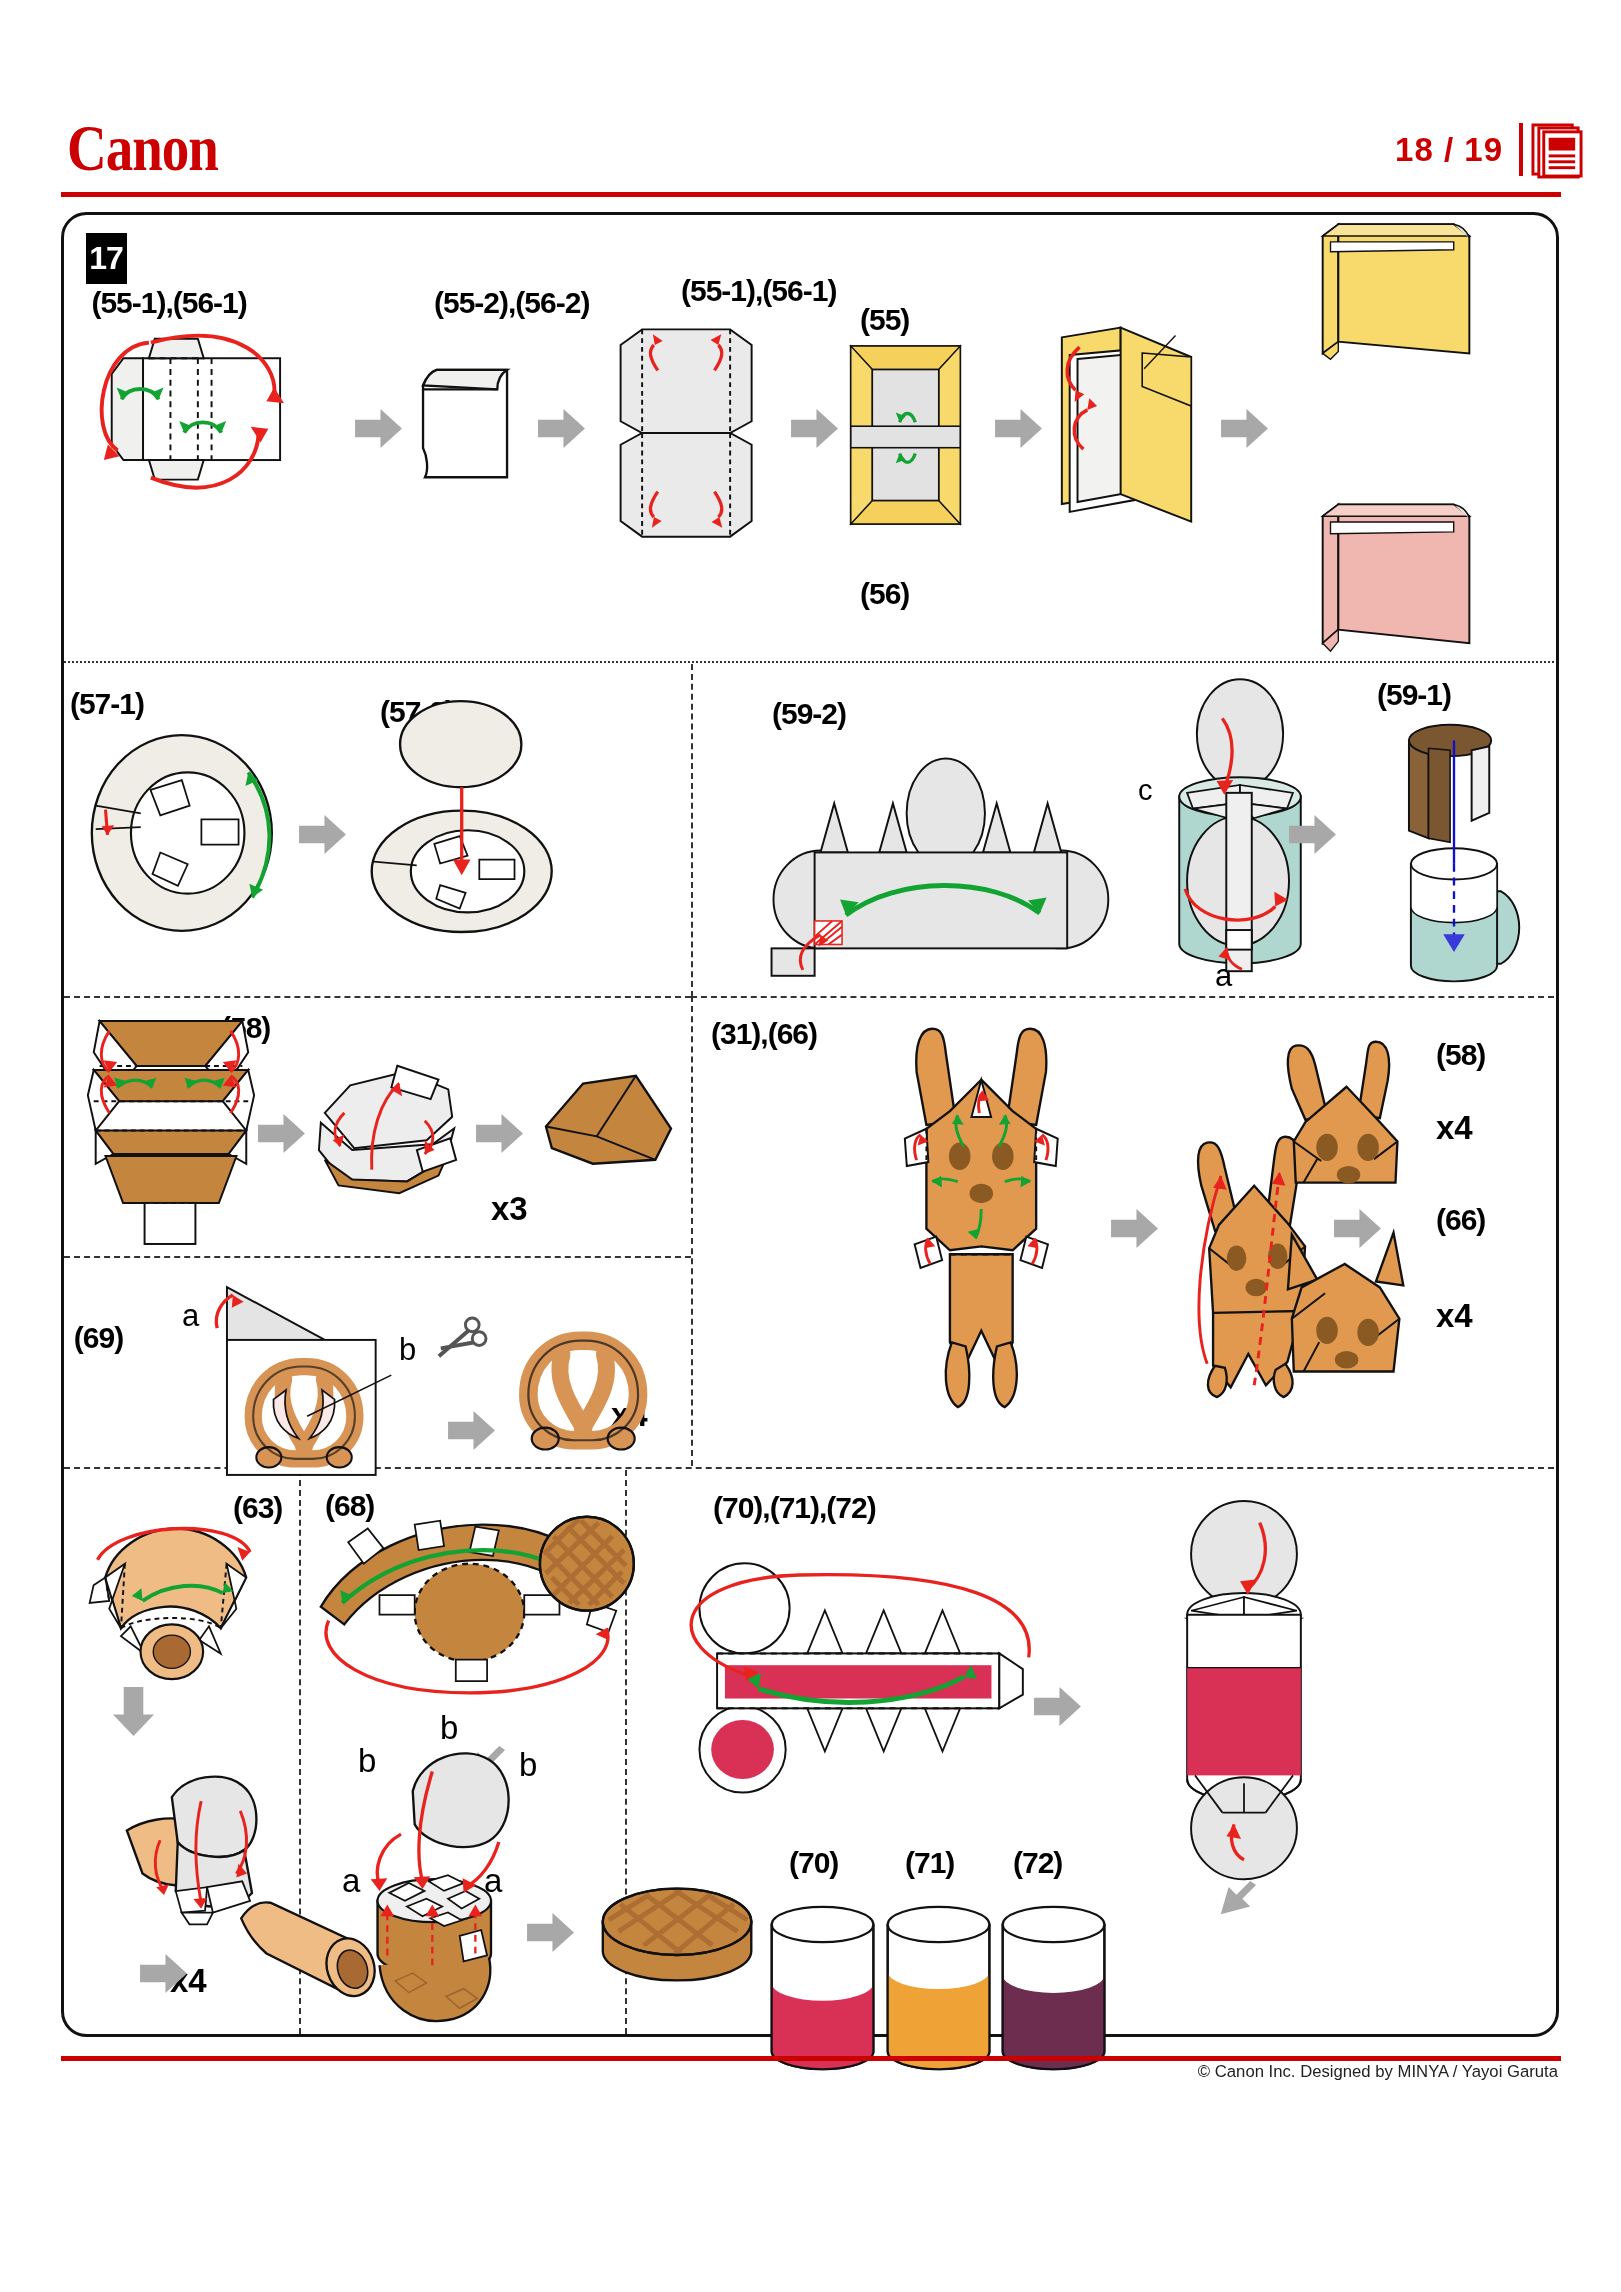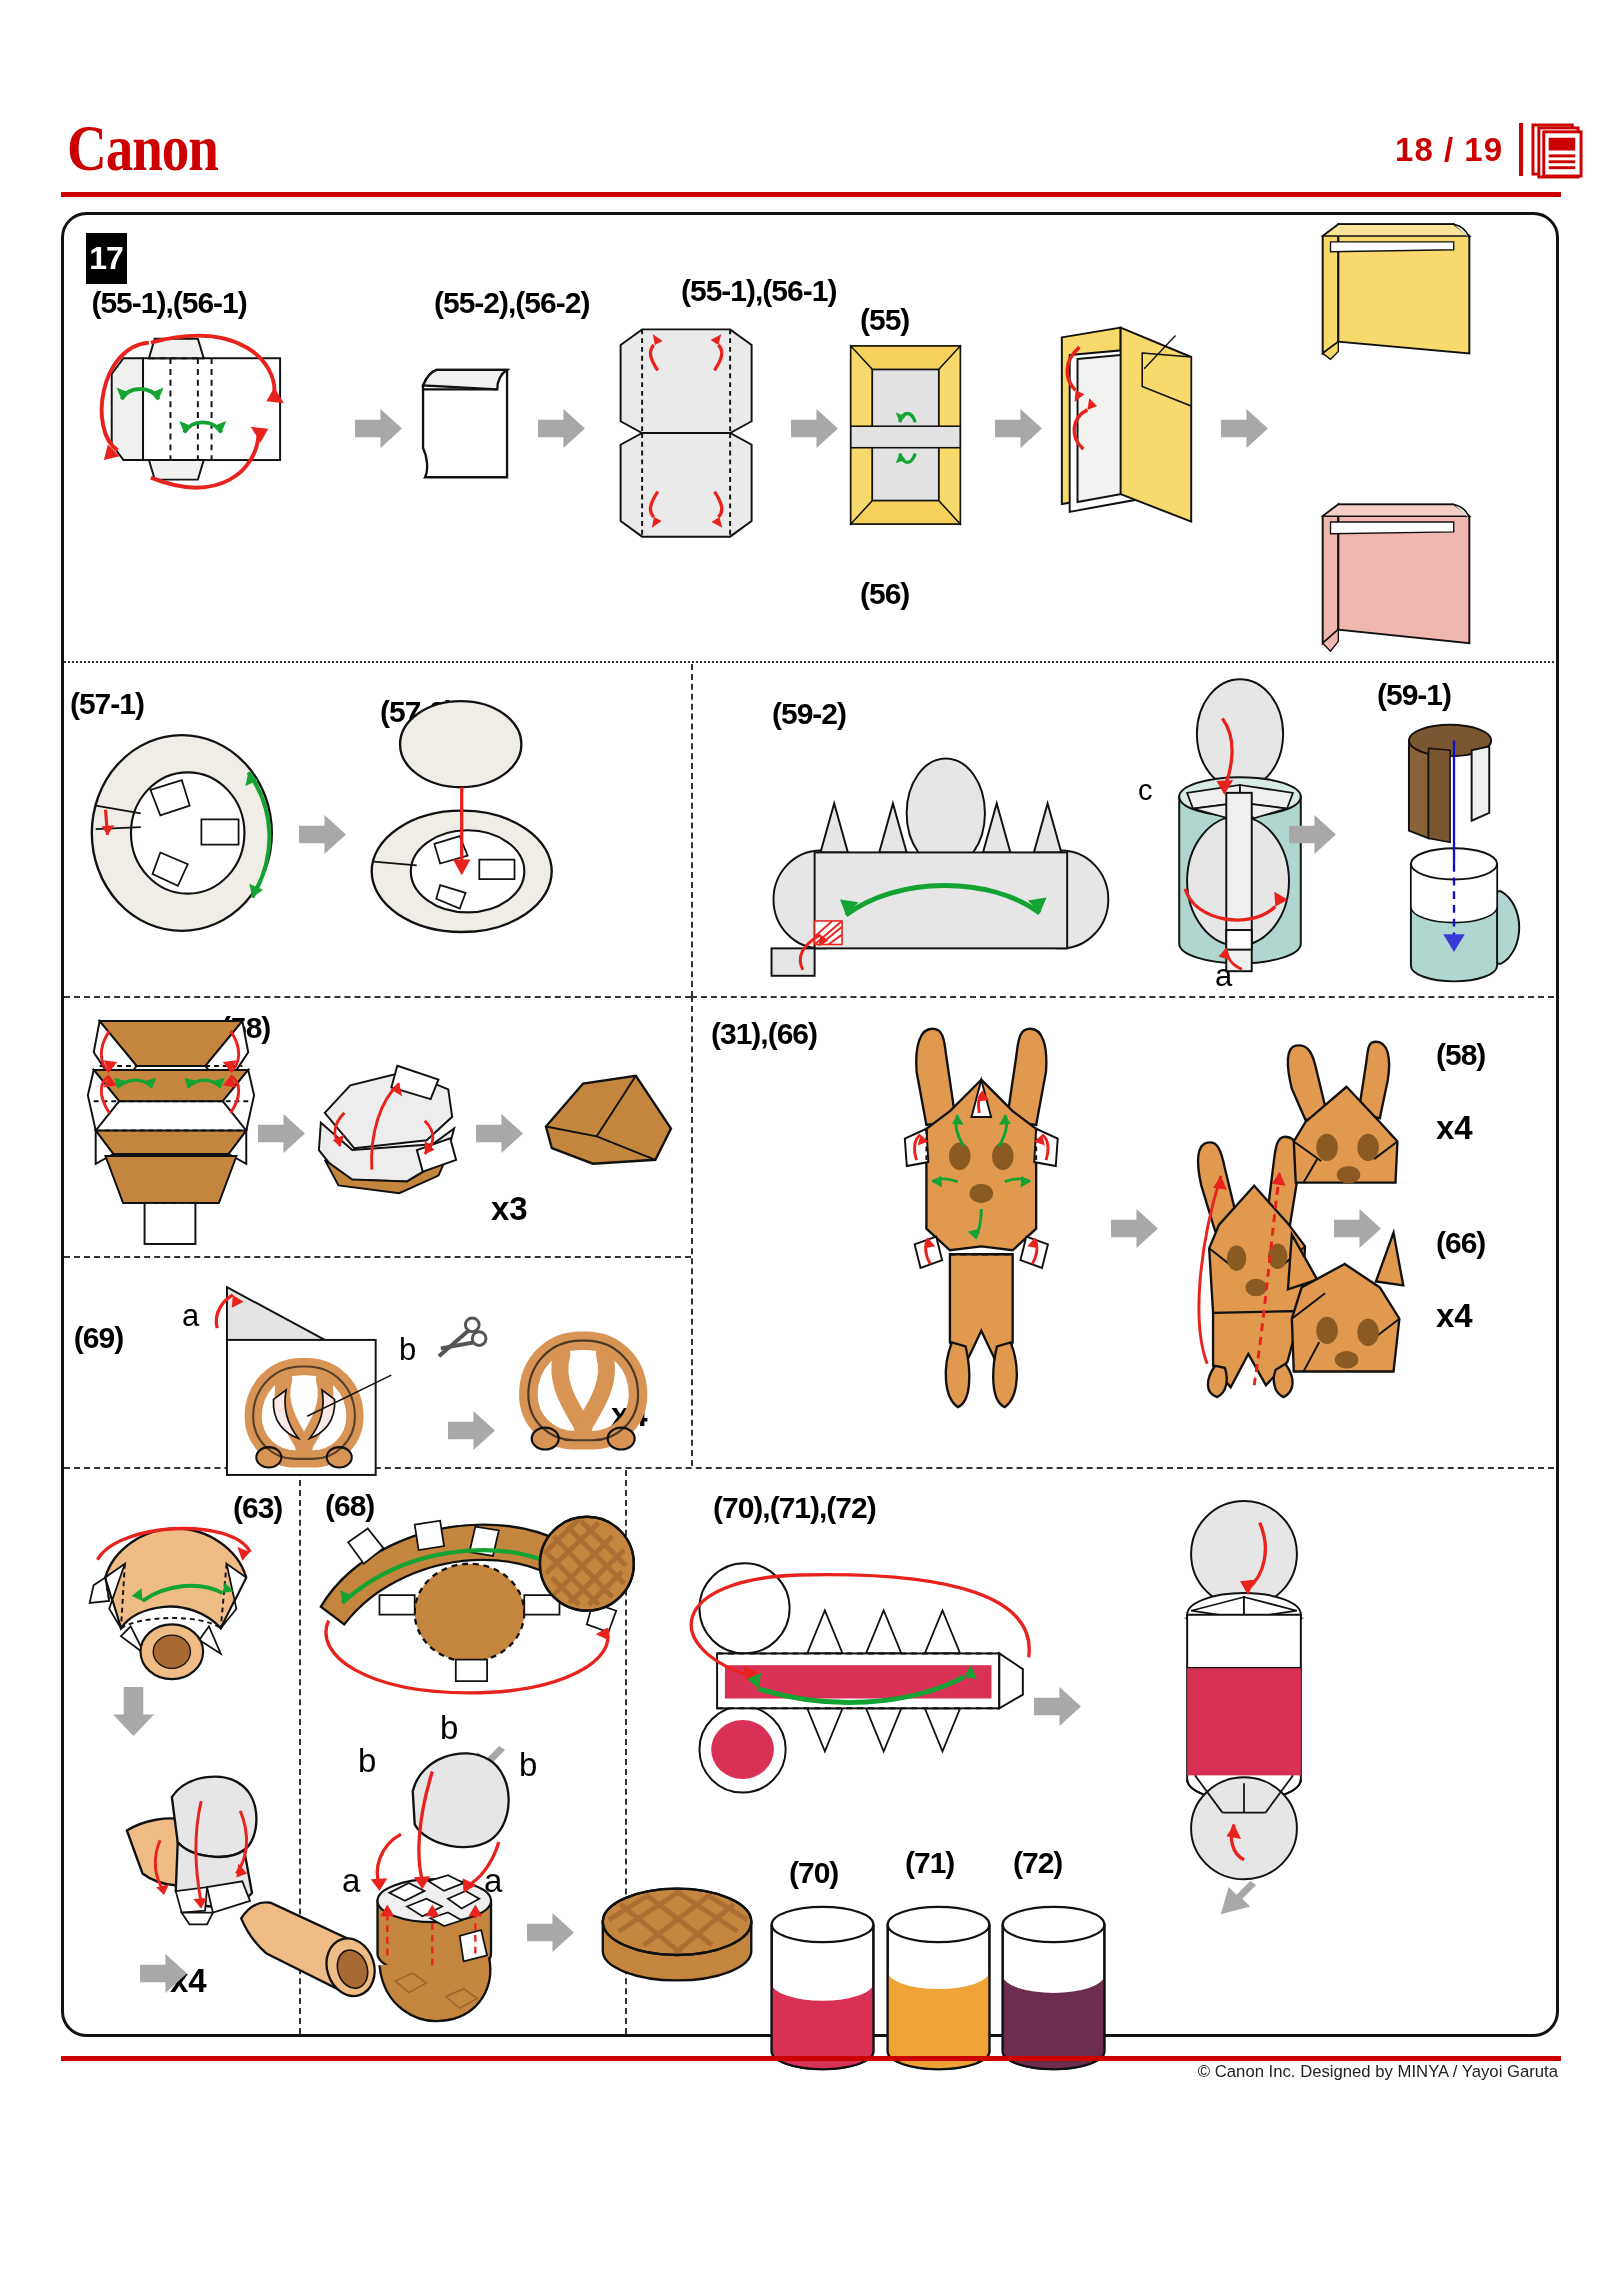--- a/index.html
+++ b/index.html
@@ -513,21 +513,21 @@
           <ellipse cx="36" cy="130" rx="16" ry="13" fill="#D79455" stroke="#111" stroke-width="2.6"></ellipse>
           <ellipse cx="126" cy="130" rx="16" ry="13" fill="#D79455" stroke="#111" stroke-width="2.6"></ellipse>
           <path d="M78,14 C42,14 16,42 16,78 C16,110 42,132 70,132 L92,132 C120,132 146,110 146,78 C146,42 120,14 84,14 Z" fill="none" stroke="#111" stroke-width="2.6" stroke-linecap="round" opacity="0.7"></path>
         </g>
       </svg>
     </div>
 
     <div class="lbl" style="left:647px;top:802px;">(31),(66)</div>
     <div class="lbl" style="left:1372px;top:823px;">(58)</div>
     <div class="qty" style="left:1372px;top:894px;">x4</div>
-    <div class="lbl" style="left:1372px;top:1011px;">(66)</div>
+    <div class="lbl" style="left:1372px;top:988px;">(66)</div>
     <div class="qty" style="left:1372px;top:1082px;">x4</div>
 
     <div class="fig" style="left:823px;top:804px;">
       <svg width="216" height="392" viewBox="0 0 220 400">
         <path d="M46,10 C34,10 28,26 30,54 L40,108 L70,104 L60,36 C58,18 56,10 46,10 Z" fill="#E0994F" stroke="#111" stroke-width="2.4"></path>
         <path d="M146,10 C158,10 164,26 162,54 L152,108 L122,104 L132,36 C134,18 136,10 146,10 Z" fill="#E0994F" stroke="#111" stroke-width="2.4"></path>
         <polygon points="96,62 64,94 40,112 40,214 64,236 96,232 128,236 152,214 152,112 128,94" fill="#E0994F" stroke="#111" stroke-width="2.4"></polygon>
         <polygon points="96,62 86,100 106,100" fill="#fff" stroke="#111" stroke-width="2"></polygon>
         <polygon points="40,112 18,122 20,150 42,146" fill="#fff" stroke="#111" stroke-width="2"></polygon>
         <polygon points="152,112 174,122 172,150 150,146" fill="#fff" stroke="#111" stroke-width="2"></polygon>
@@ -800,21 +800,21 @@
           <line x1="146" y1="34" x2="86" y2="84"></line>
             <line x1="122" y1="24" x2="54" y2="76"></line>
           <line x1="92" y1="20" x2="28" y2="62"></line>
             <line x1="60" y1="24" x2="18" y2="50"></line>
         </g>
         <ellipse cx="88" cy="52" rx="76" ry="34" fill="none" stroke="#111" stroke-width="2.4"></ellipse>
       </svg>
     </div>
 
     <div class="lbl" style="left:649px;top:1276px;">(70),(71),(72)</div>
-    <div class="lbl" style="left:725px;top:1631px;margin-top:10px;">(70)</div>
+    <div class="lbl" style="left:725px;top:1631px;">(70)</div>
     <div class="lbl" style="left:841px;top:1631px;">(71)</div>
     <div class="lbl" style="left:949px;top:1631px;">(72)</div>
 
     <div class="fig" style="left:598px;top:1313px;">
       <svg width="412" height="294" viewBox="0 0 420 300">
         <circle cx="84" cy="82" r="46" fill="#fff" stroke="#111" stroke-width="2"></circle>
         <circle cx="82" cy="226" r="44" fill="#fff" stroke="#111" stroke-width="2"></circle>
         <ellipse cx="82" cy="226" rx="32" ry="30" fill="#D93055"></ellipse>
         <g fill="#fff" stroke="#111" stroke-width="1.8">
           <polygon points="148,128 166,84 184,128"></polygon>

